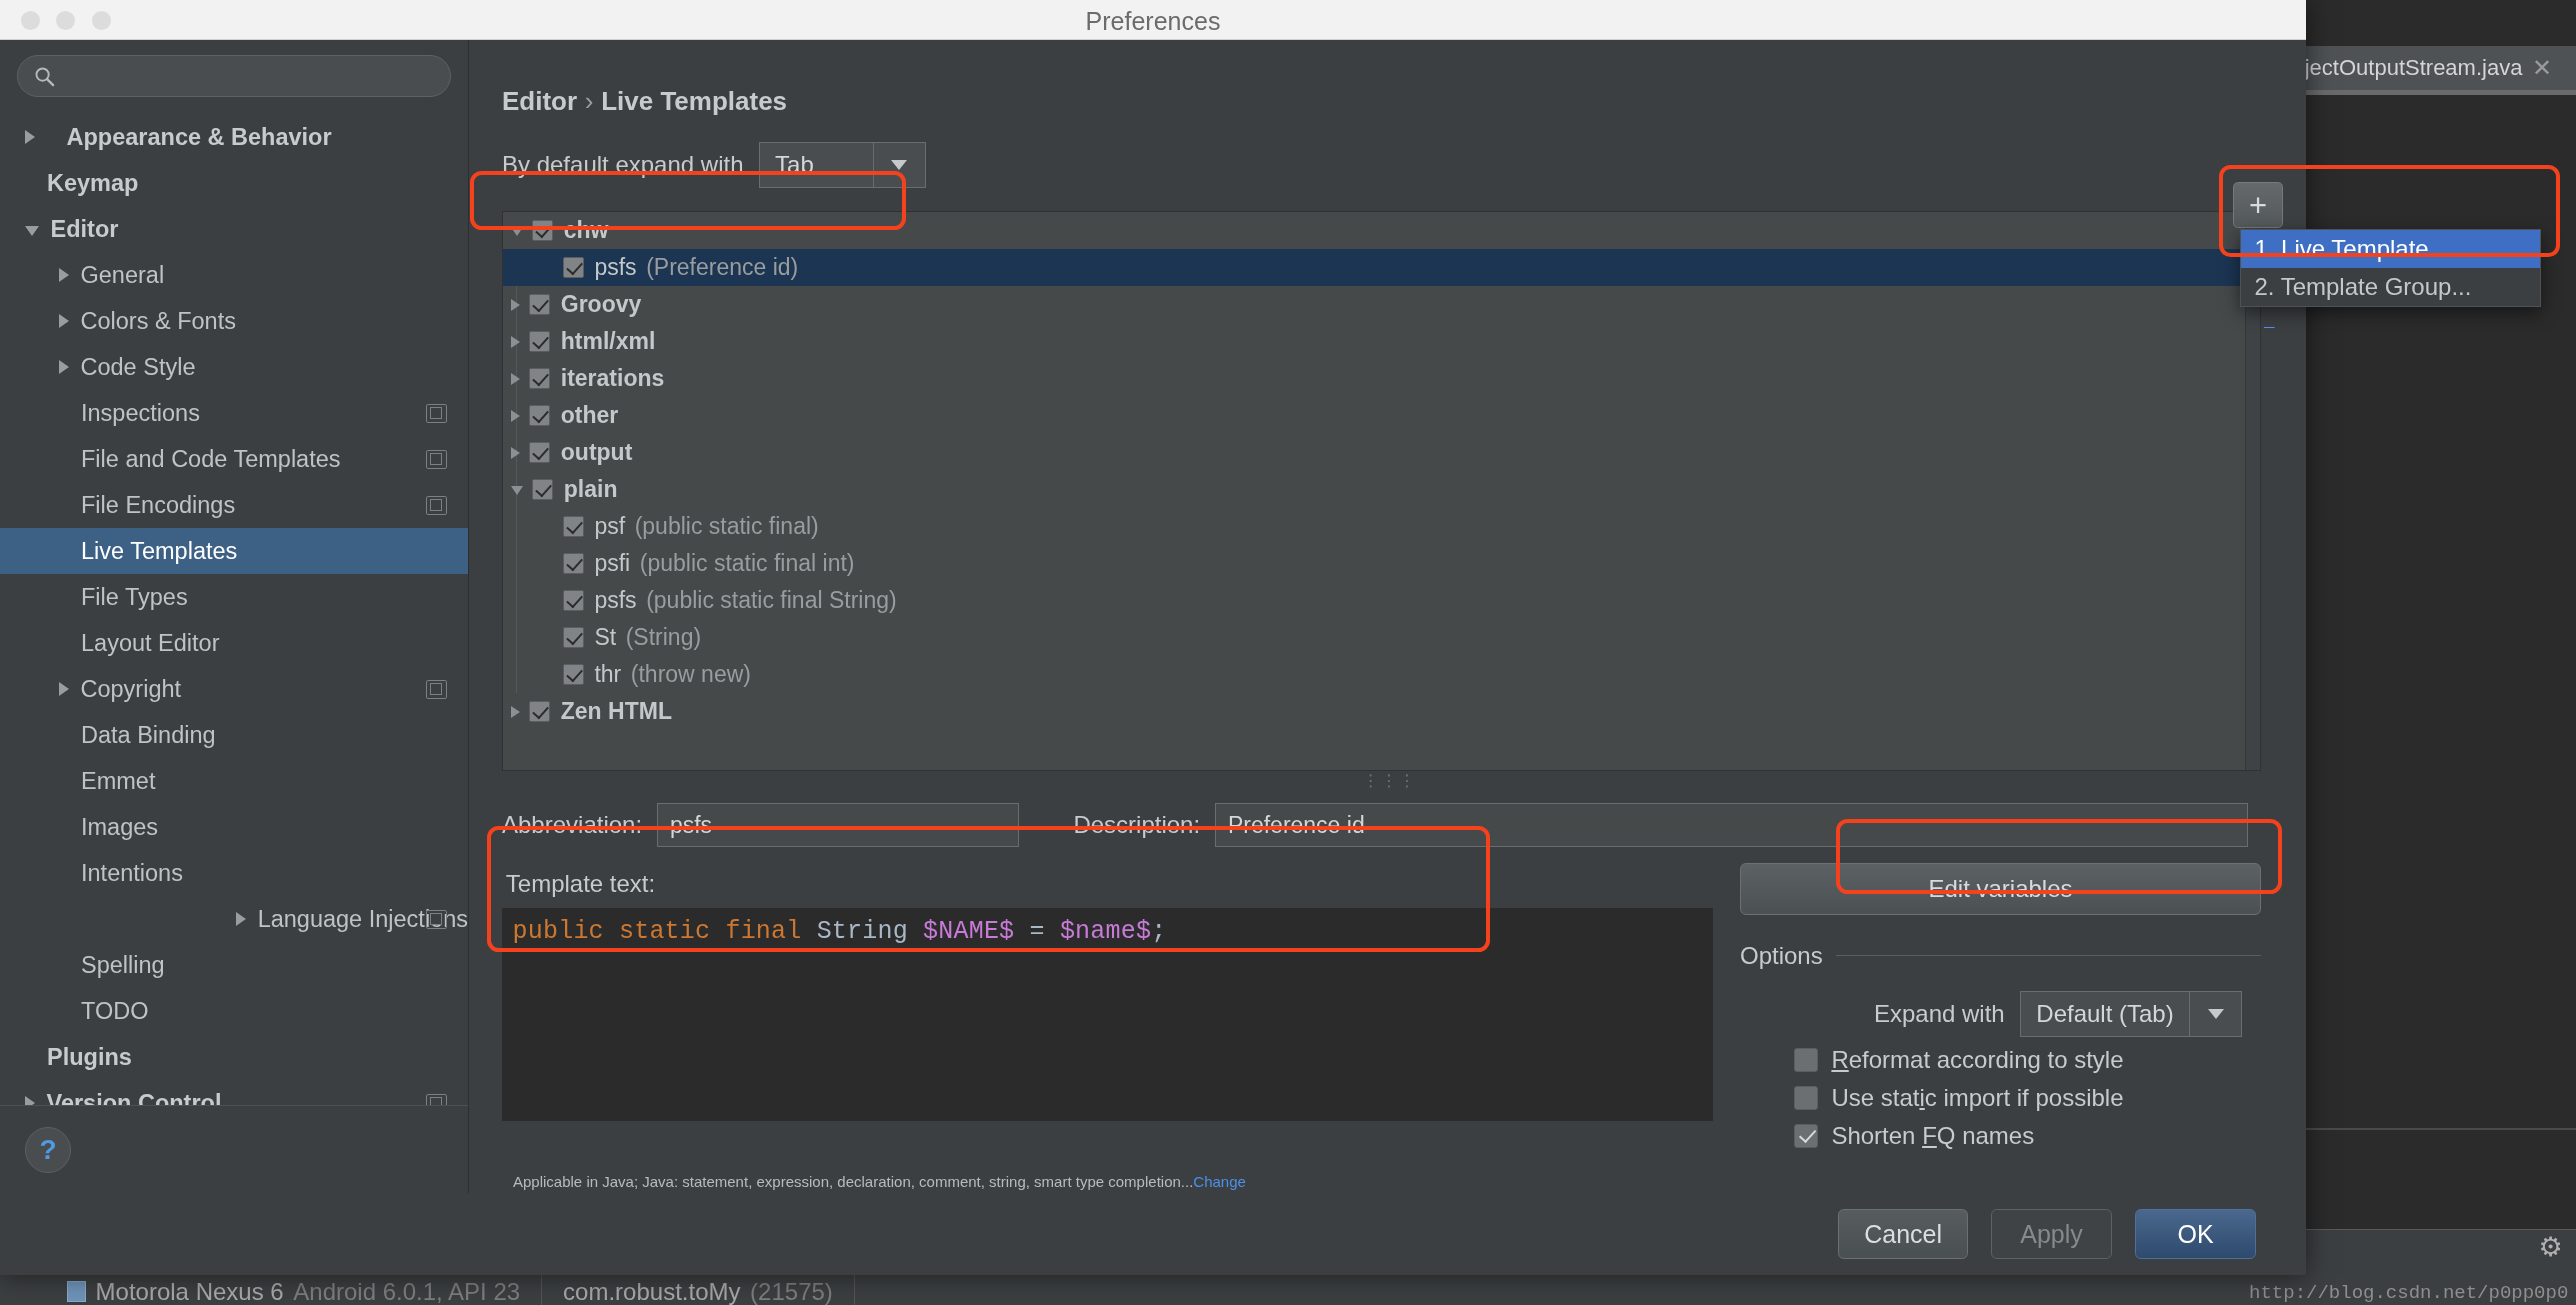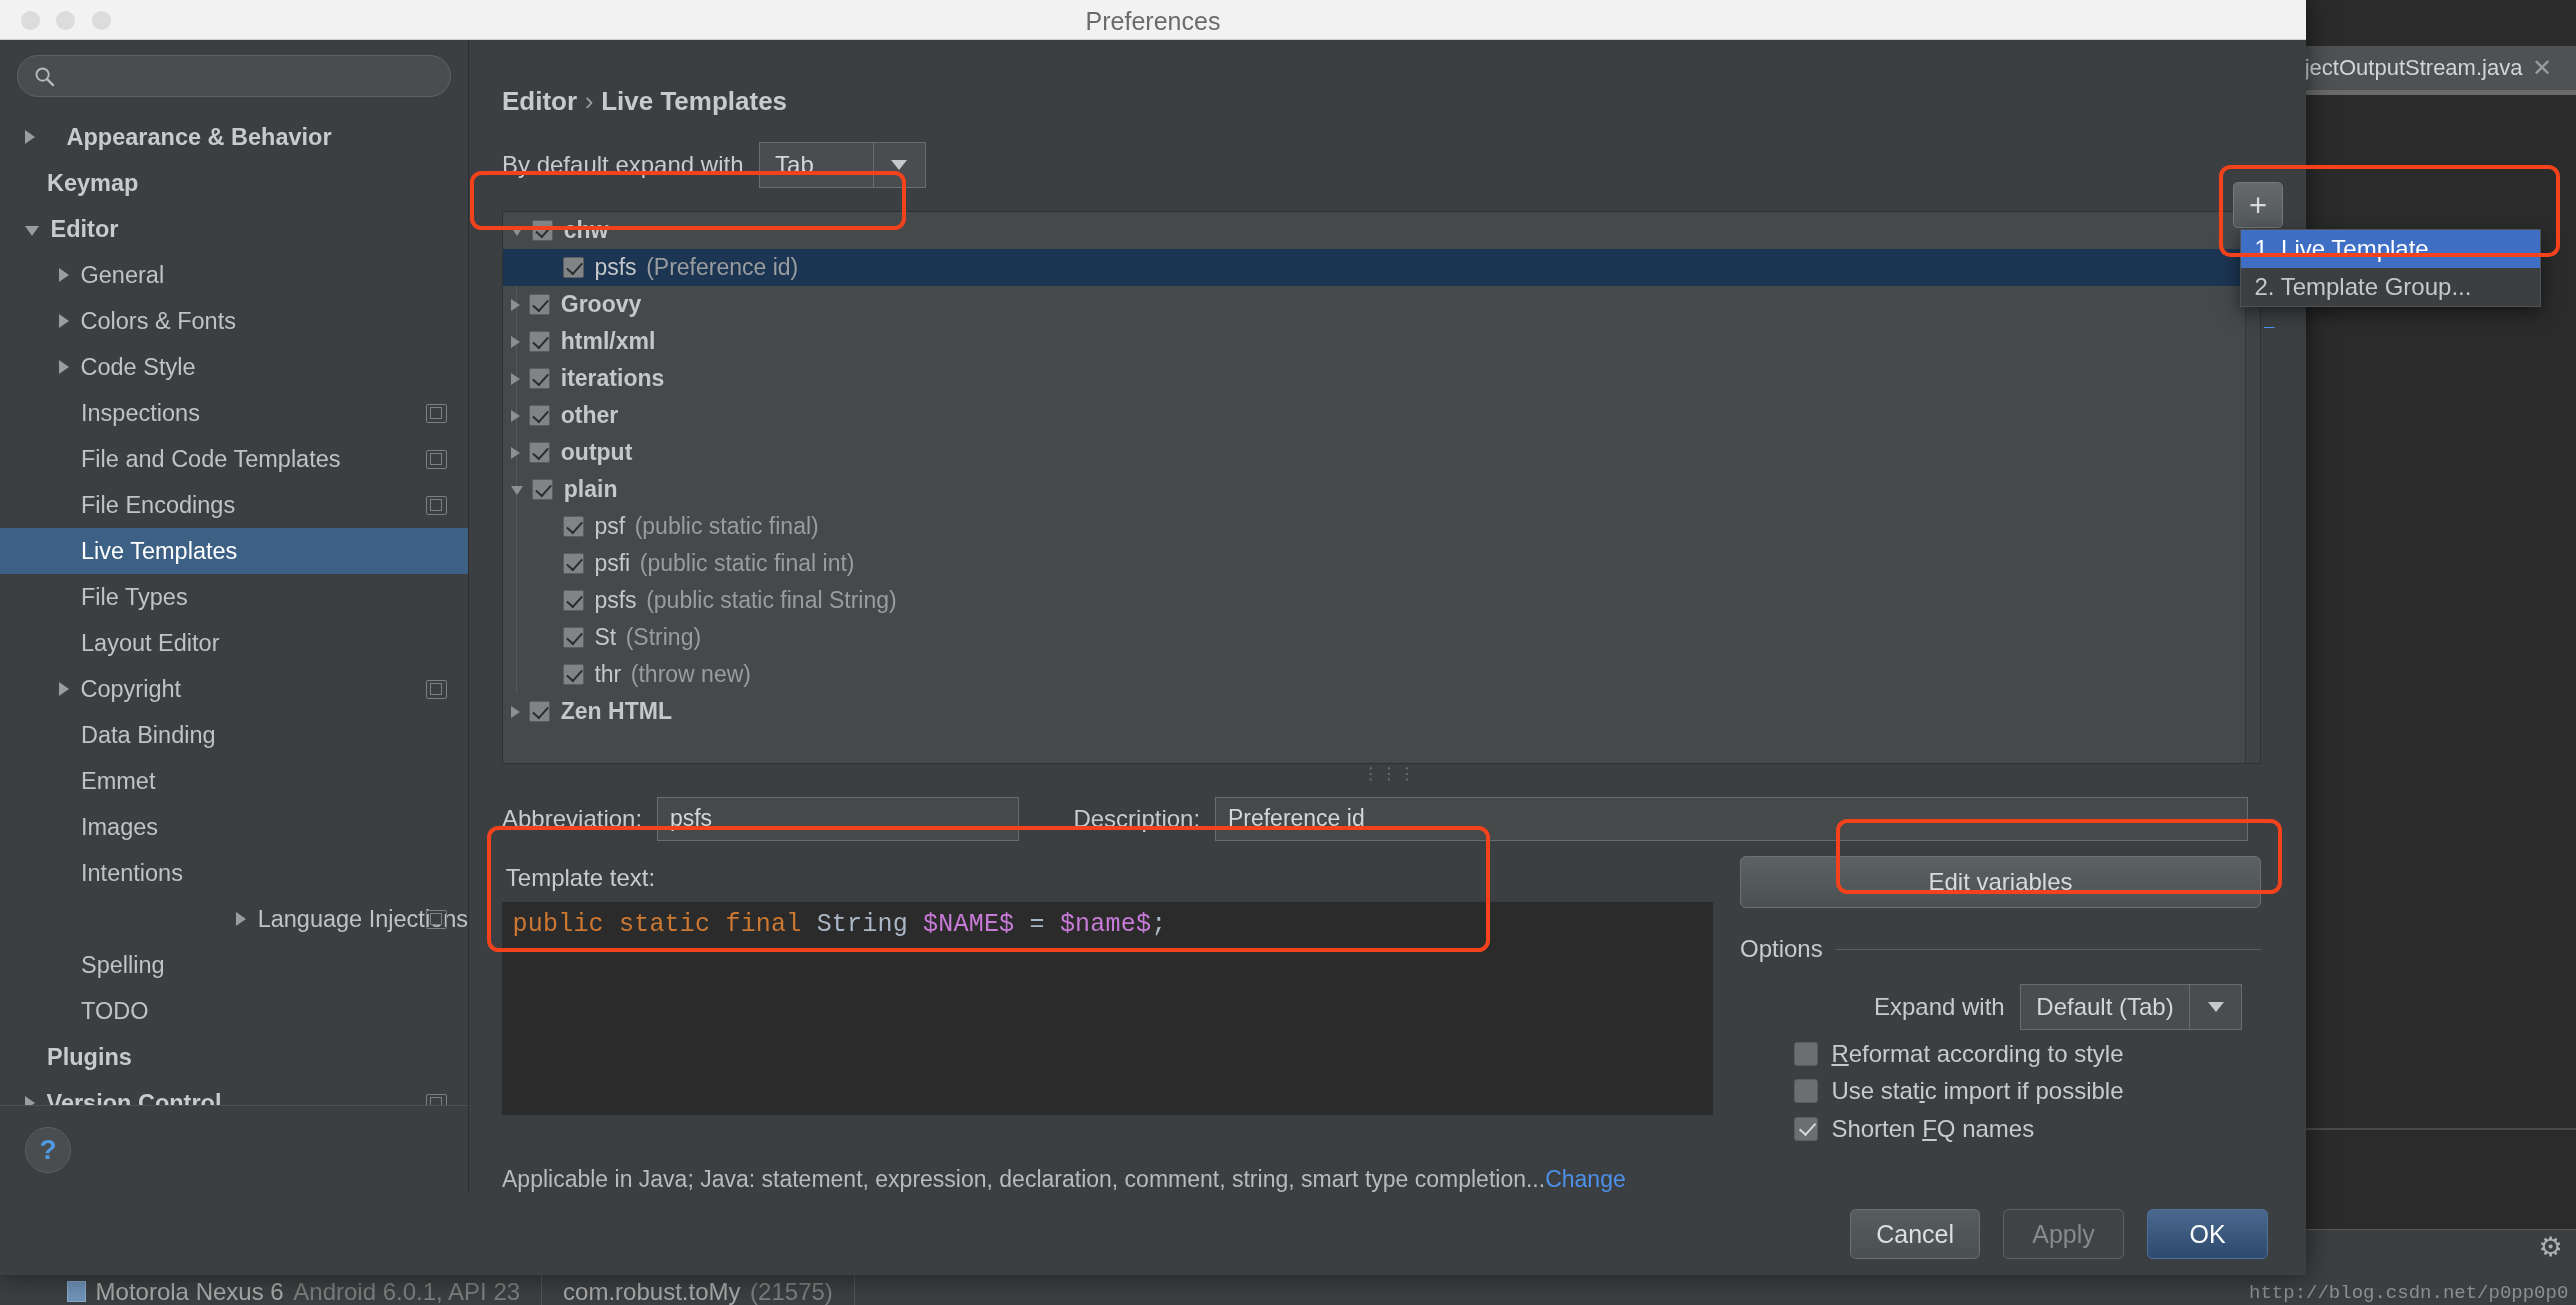--- a/index.html
+++ b/index.html
@@ -309,29 +309,29 @@
     position: relative;
   }
   .ocb.checked::after {
     content: ""; position: absolute; left: 7.7px; top: 1px;
     width: 6.7px; height: 14.4px; border: solid #d8dbdd;
     border-width: 0 2.9px 2.9px 0; transform: rotate(42deg);
   }
   .ul { text-decoration: underline; }
 
   #applicable {
-    margin: 23px 0 0 33px; color: #b8bbbd; font-size: 23px;
+    margin: 23px 0 0 44px; color: #b8bbbd; font-size: 15px;
   }
   #applicable a { color: #4d90e8; text-decoration: none; }
 
   
   #prefs-footer {
     height: 82px; flex: none;
     display: flex; align-items: center; justify-content: flex-end;
-    padding-right: 38px; gap: 23px;
+    padding-right: 50px; gap: 23px;
   }
   .dlgbtn {
     height: 50px; min-width: 121px; padding: 0 25px;
     border-radius: 5.8px; font-size: 25px;
     display: flex; align-items: center; justify-content: center;
   }
   #btn-cancel { background: linear-gradient(#575c5f,#4a4f52); border:1px solid #6d7072; color:#dcdfe1; }
   #btn-apply  { background: #3f4345; border:1px solid #5f6264; color:#868a8c; }
   #btn-ok     { background: linear-gradient(#4a688e,#2e4a6d); border:1px solid #4f7099; color:#ffffff; }
 

